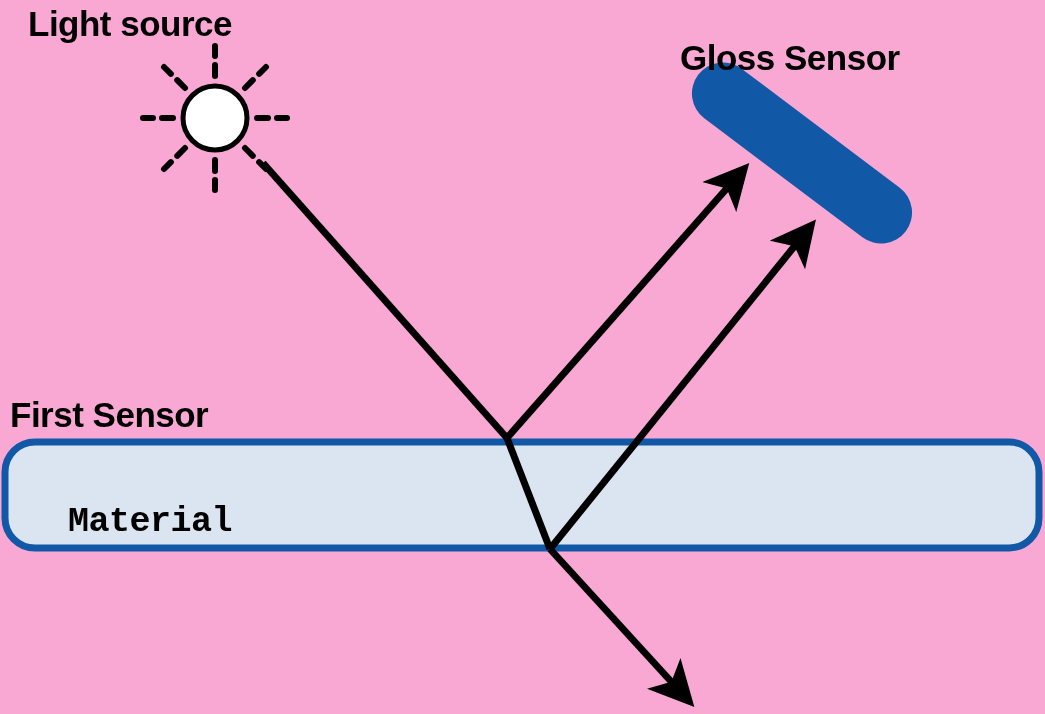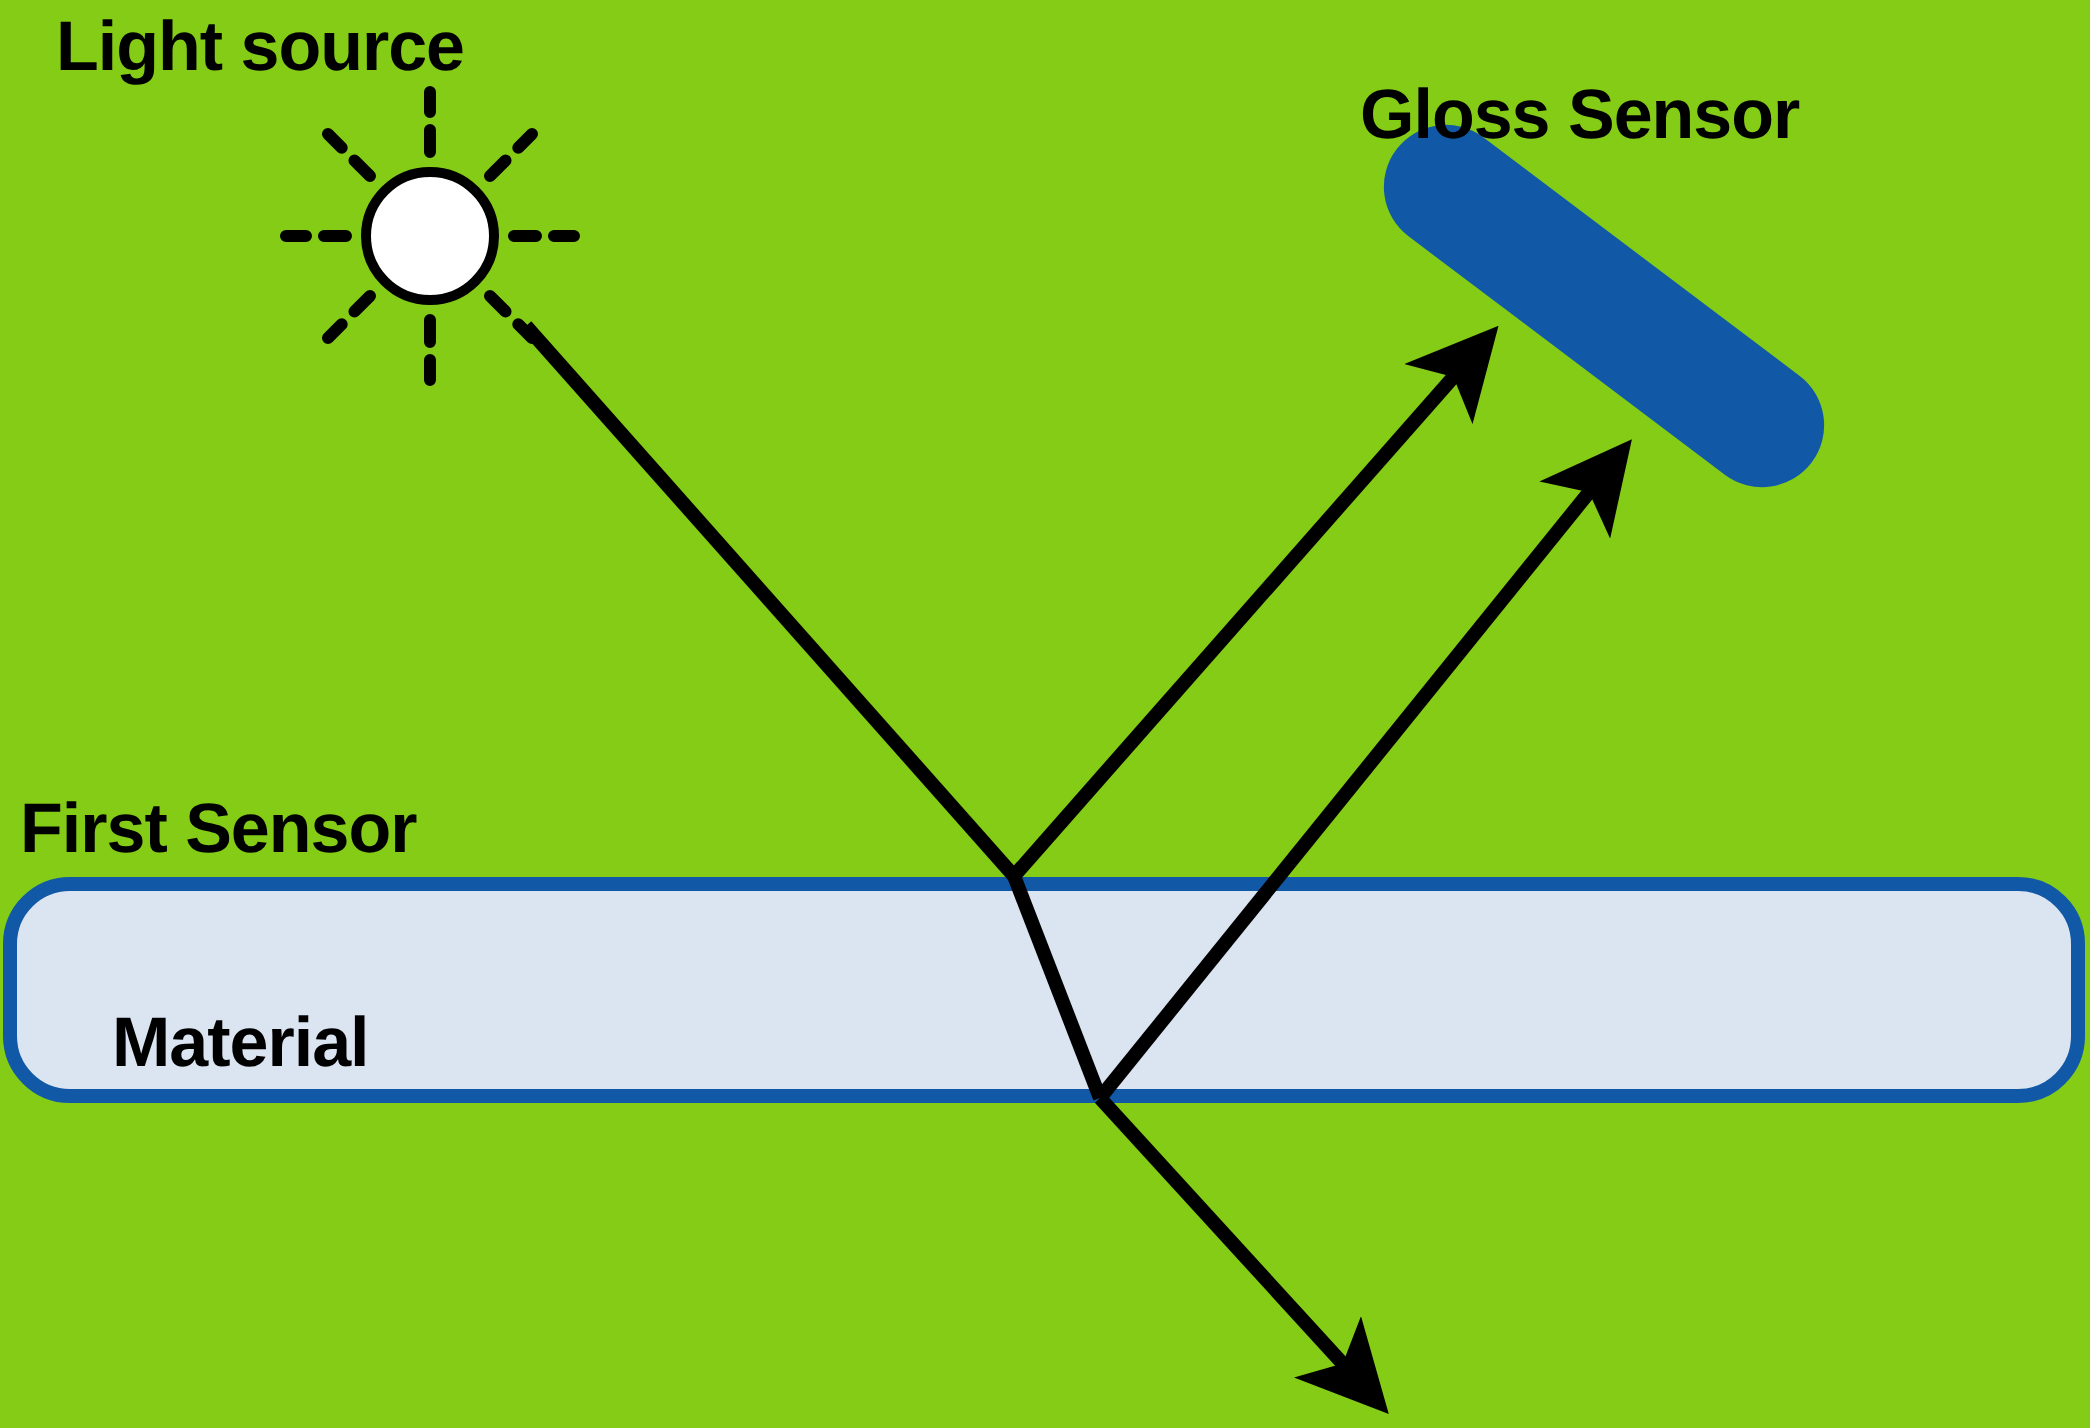--- a/index.html
+++ b/index.html
@@ -4,42 +4,42 @@
 <style>
   html, body {
     margin: 0;
     padding: 0;
     background: #ffffff;
   }
   .stage {
     position: relative;
     width: 1045px;
     height: 714px;
-    background: #84cc16;
+    background: #f9a8d4;
     overflow: hidden;
     font-family: "Liberation Sans", sans-serif;
   }
   .stage svg {
     position: absolute;
     left: 0;
     top: 0;
   }
   .label {
     position: absolute;
     font-weight: bold;
     font-size: 35px;
     color: #000000;
     white-space: nowrap;
     letter-spacing: -0.5px;
   }
   .label-light-source   { left: 28px;  top: 4px; }
   .label-gloss-sensor   { left: 680px; top: 8px; margin-top: 30px; }
   .label-first-surface  { left: 10px;  top: 395px; }
   .label-transparent    { left: 52px;  top: 452px; }
-  .label-material       { left: 56px;  top: 502px; }
+  .label-material       { left: 68px;  top: 502px; font-family: Liberation Mono, monospace; }
   .label-rear-surface   { left: 772px; top: 556px; }
 </style>
 </head>
 <body>
 
 <div class="stage">
 
   <svg width="1045" height="714" viewBox="0 0 1045 714">
 
     <defs>

